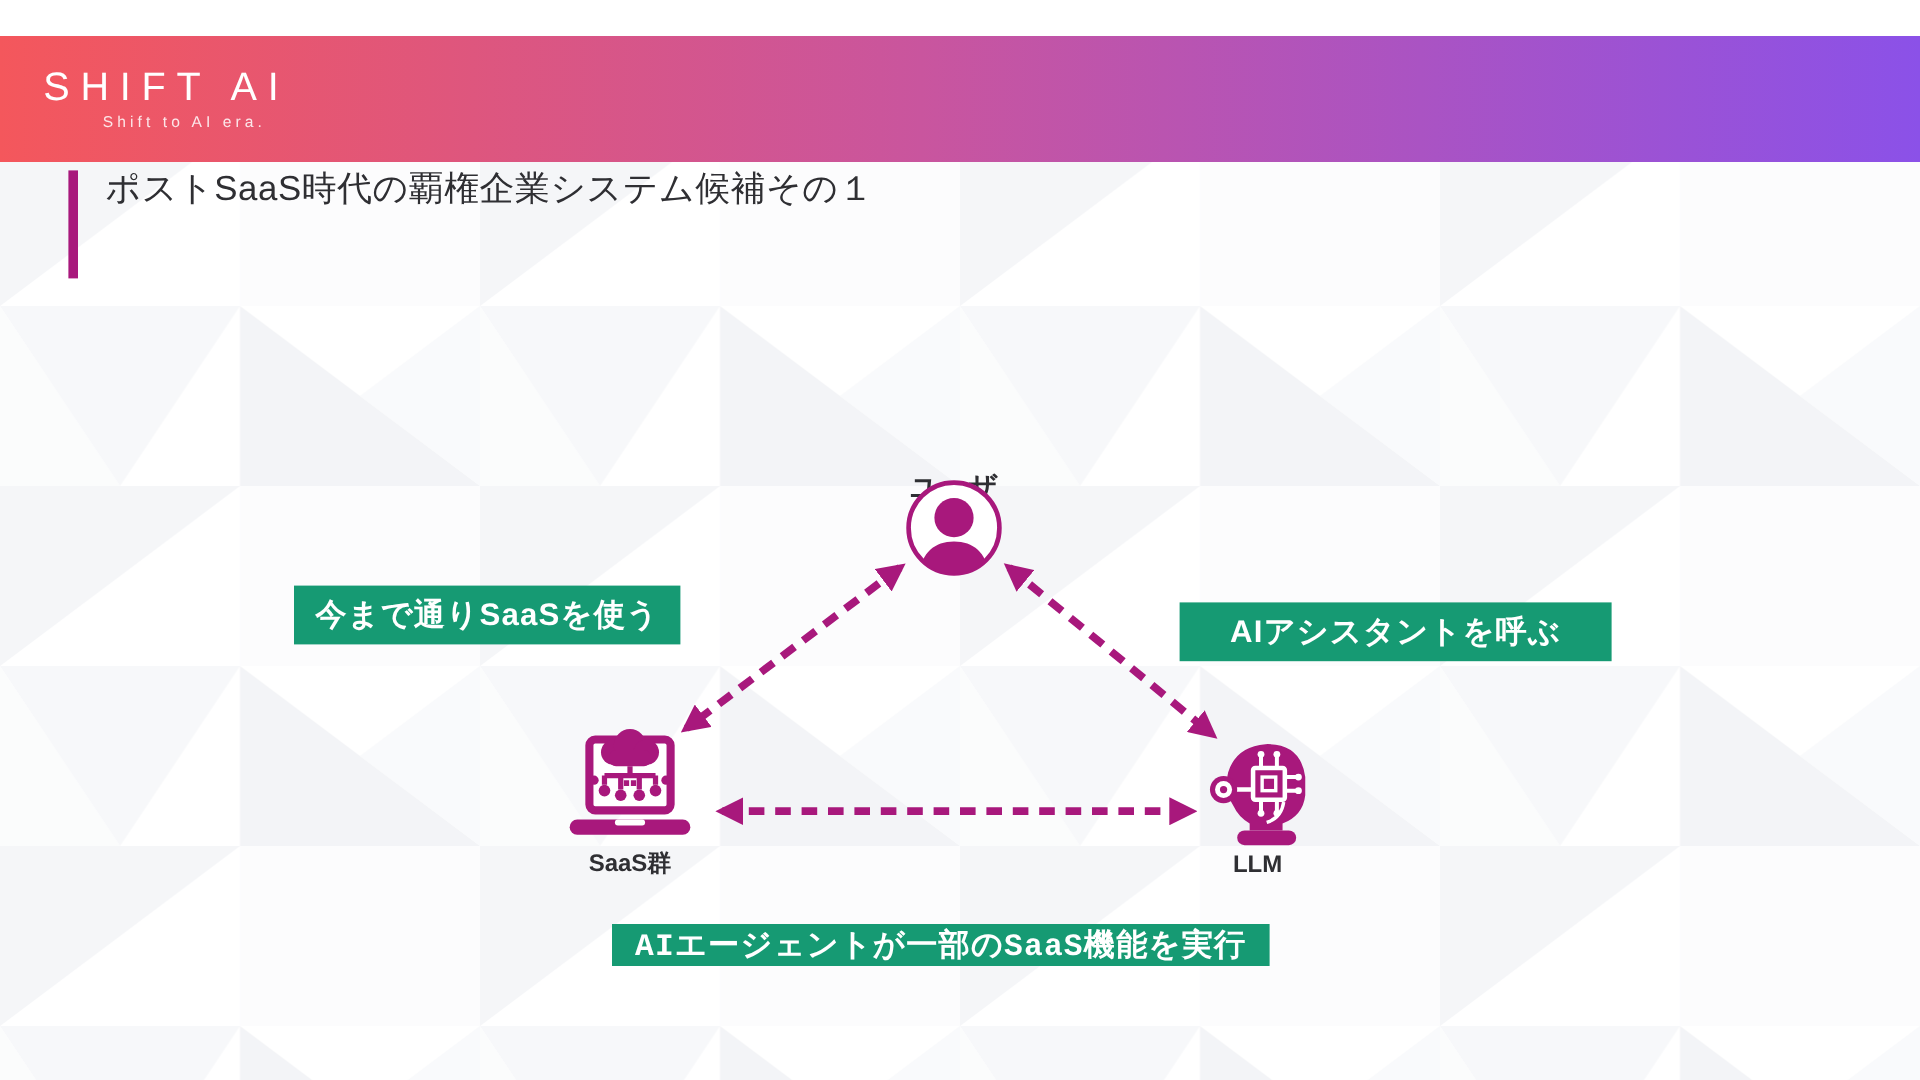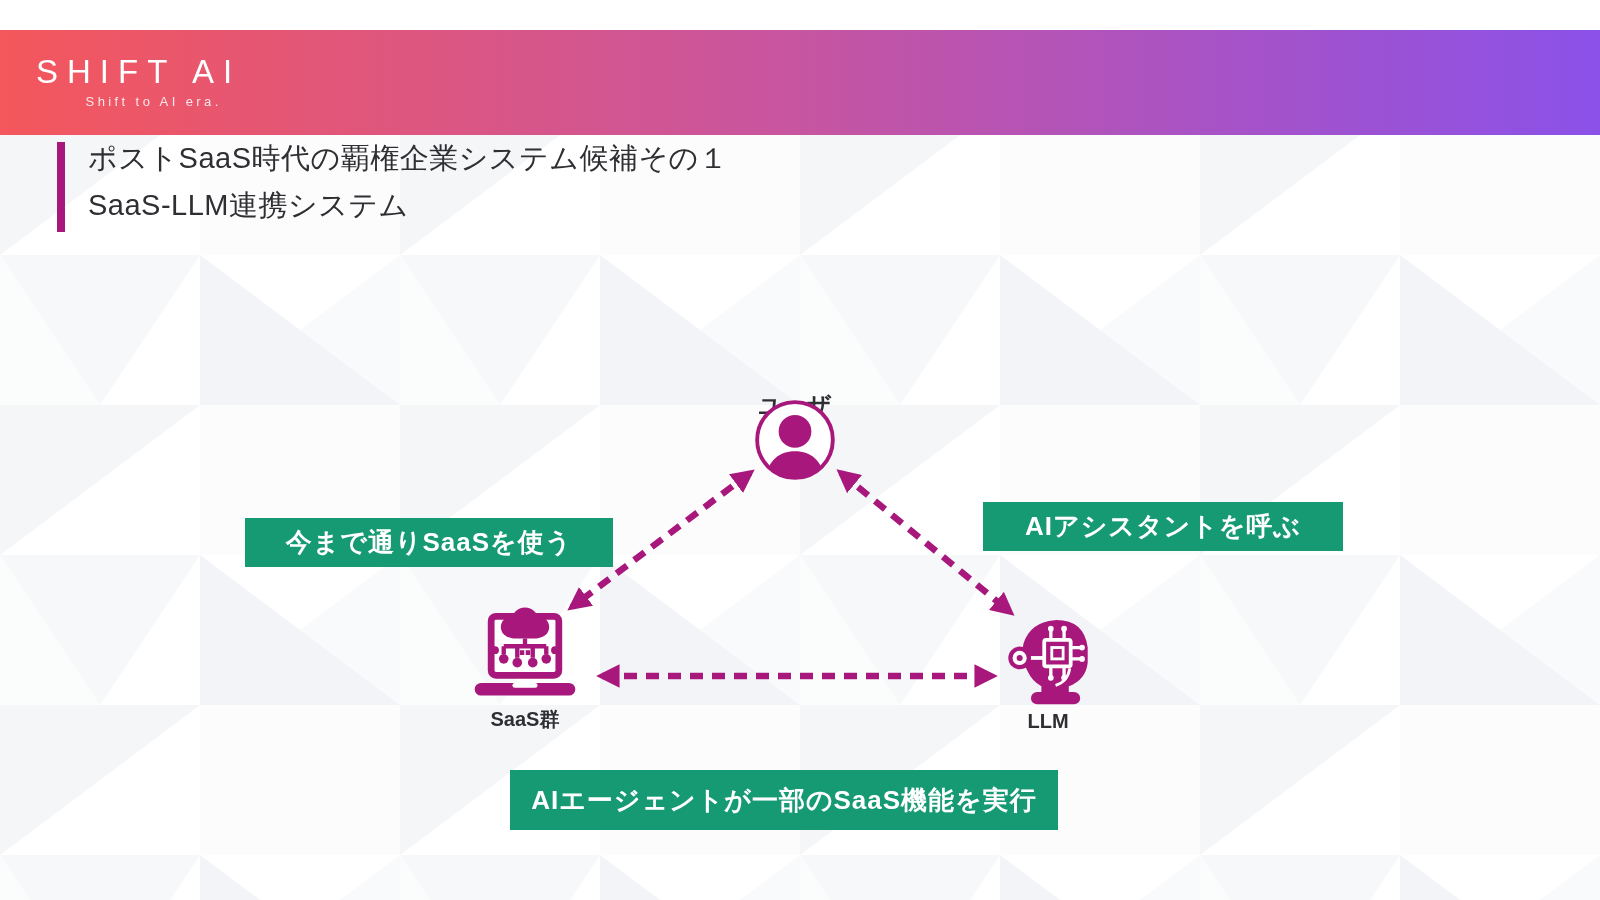--- a/index.html
+++ b/index.html
@@ -45,23 +45,23 @@
   .saas-label{left:445px;top:706px;width:160px;font-size:20px;}
   .llm-label{left:968px;top:710px;width:160px;font-size:20px;}
   .icon-box{position:absolute;}
   .user-icon-box{left:752px;top:397px;width:86px;height:86px;}
   .saas-icon-box{left:467px;top:599px;width:116px;height:110px;}
   .llm-icon-box{left:996px;top:604px;width:104px;height:106px;}
 
   
   .tag{position:absolute;background:var(--green);color:#fff;font-size:26px;font-weight:bold;
     display:flex;align-items:center;justify-content:center;letter-spacing:1px;}
-  .tag-left{left:245px;top:518px;width:368px;height:49px;text-align:right;}
+  .tag-left{left:245px;top:488px;width:322px;height:49px;text-align:right;}
   .tag-right{left:983px;top:502px;width:360px;height:49px;}
-  .tag-bottom{left:510px;top:770px;width:548px;height:60px;}
+  .tag-bottom{left:510px;top:770px;width:548px;height:35px;font-family:Liberation Mono, monospace;}
 </style>
 </head>
 <body>
 
 <div class="page">
 
   <svg class="bg-pattern" width="1600" height="795">
     <defs>
       <pattern id="tri" width="400" height="300" patternUnits="userSpaceOnUse">
         <rect width="400" height="300" fill="#ffffff"></rect>
@@ -79,21 +79,20 @@
   <header class="topbar">
     <div class="logo-wrap">
       <div class="logo">SHIFT AI</div>
       <div class="tagline">Shift to AI era.</div>
     </div>
   </header>
 
   <div class="title-bar"></div>
   <div class="title-block">
     <div>ポストSaaS時代の覇権企業システム候補その１</div>
-    <div>SaaS-LLM連携システム</div>
   </div>
 
   <div class="subtitle">
   </div>
 
   <svg class="arrows" width="1600" height="900">
     <defs>
       <marker id="ah" viewBox="0 0 10 10" refX="7.5" refY="5" markerWidth="3.6" markerHeight="3.6" orient="auto-start-reverse">
         <path d="M0,0 L10,5 L0,10 z" class="mg-fill"></path>
       </marker>

